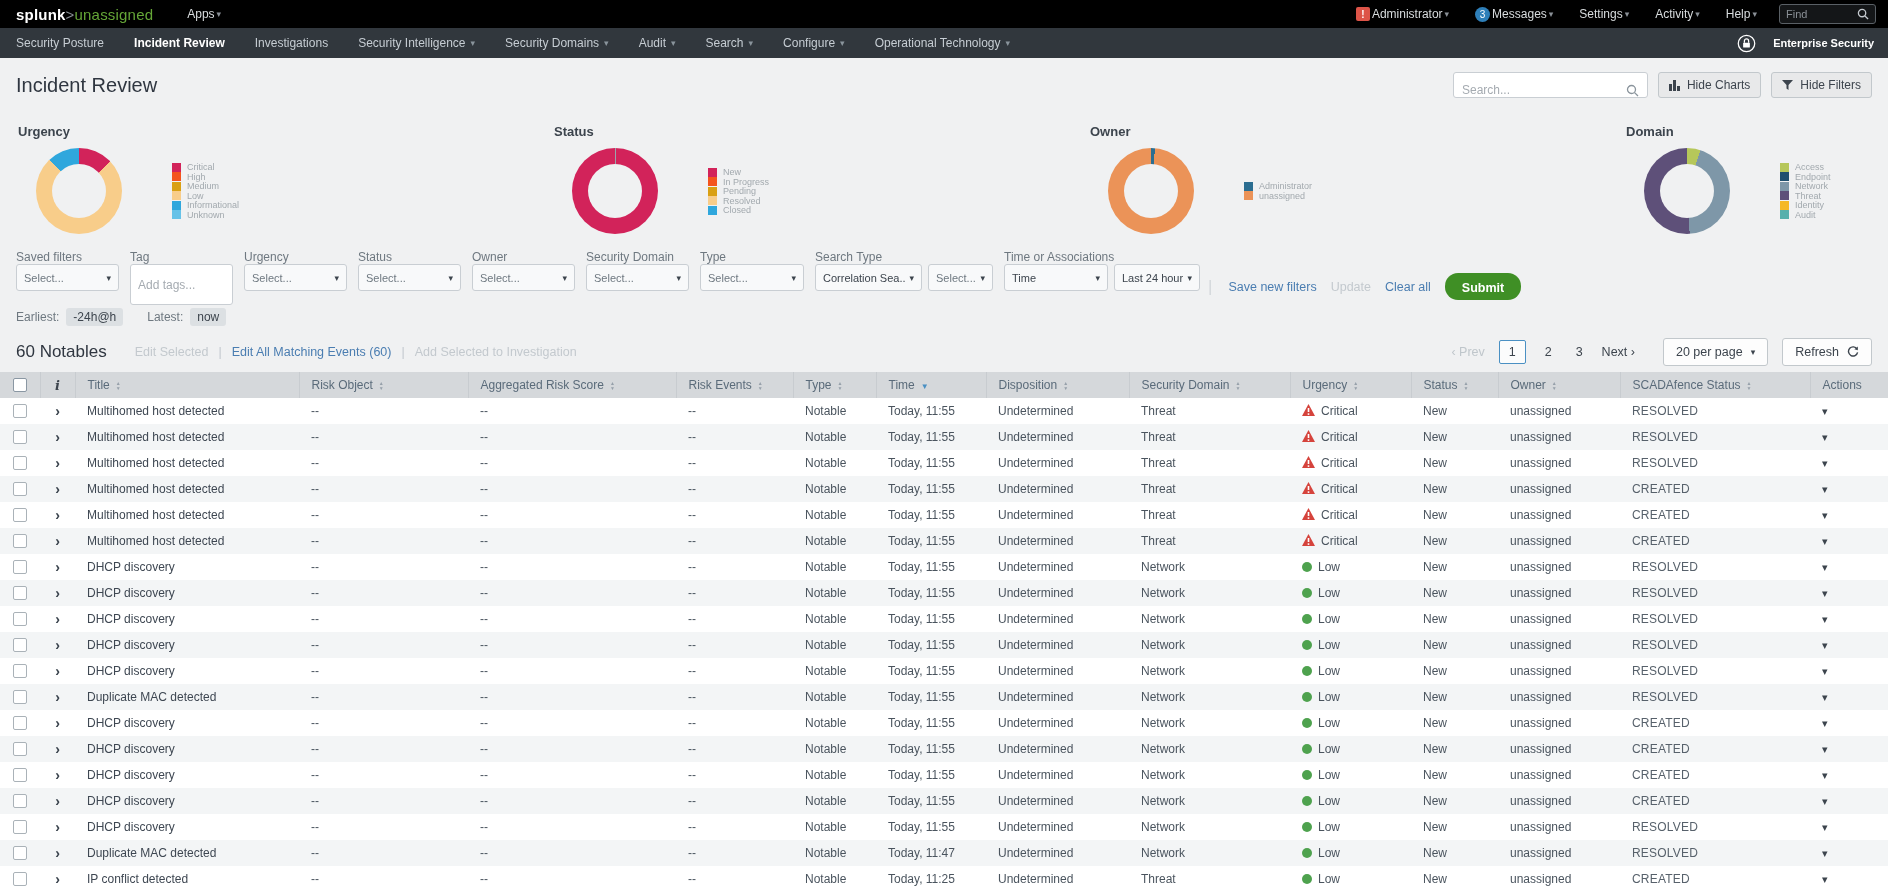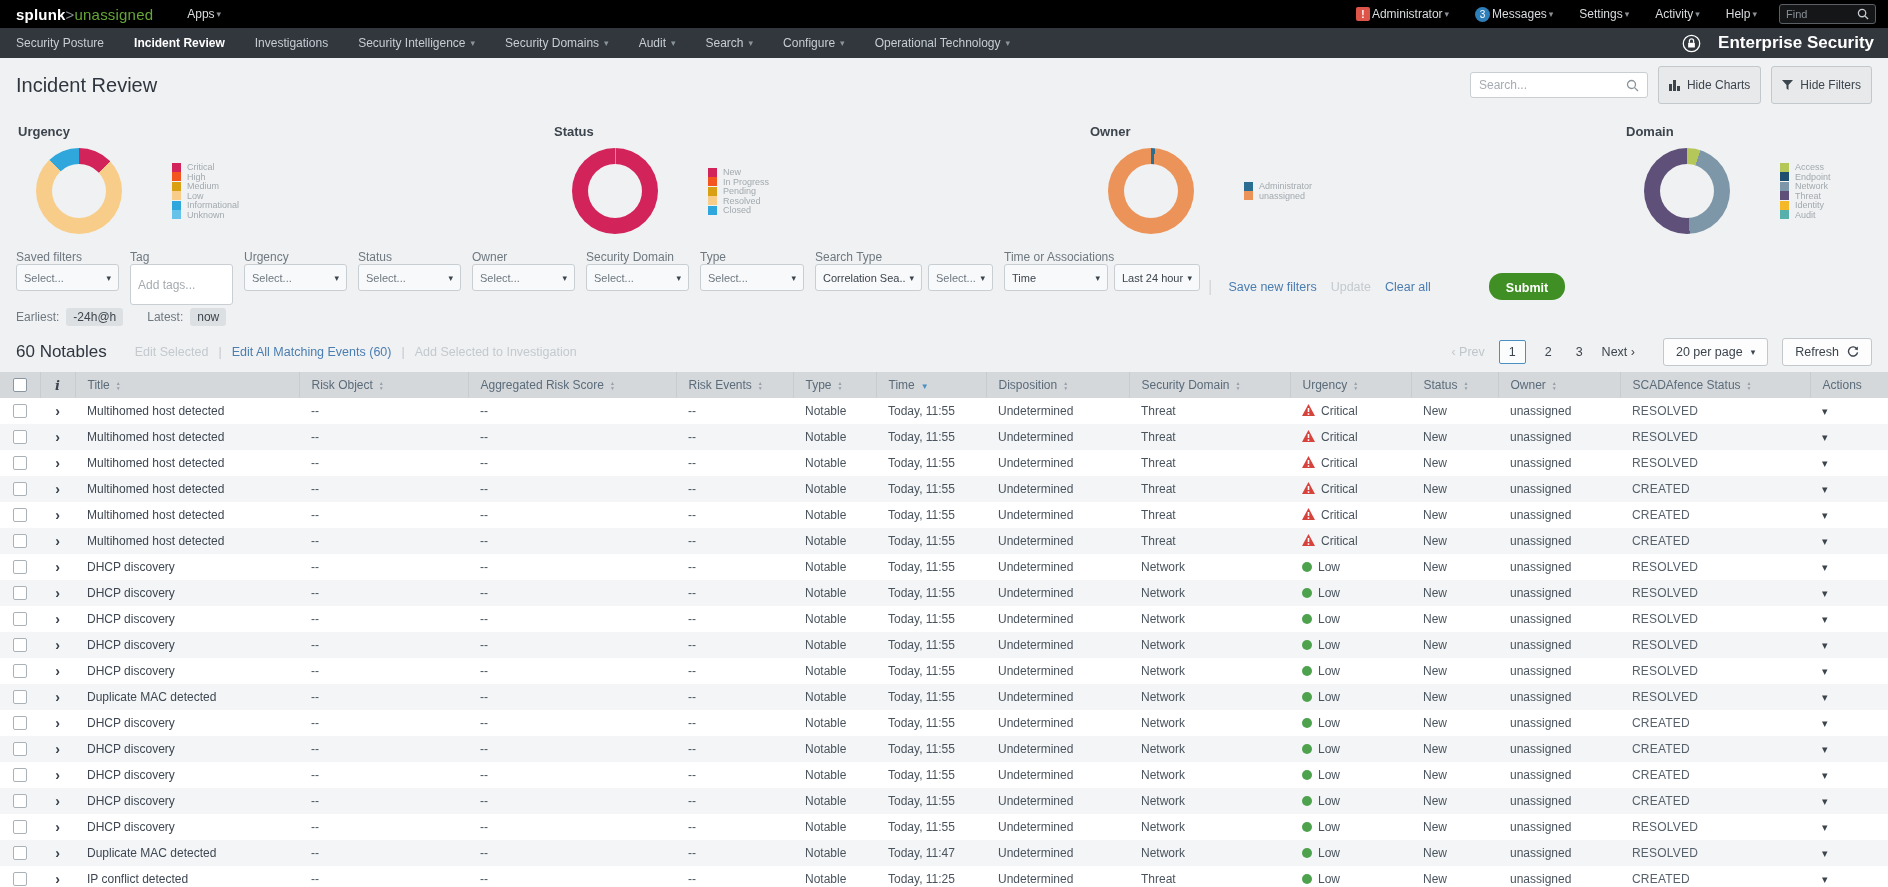--- a/index.html
+++ b/index.html
@@ -26,30 +26,30 @@
   .findbox { margin-left:22px; width:97px; height:20px; border:1px solid #5a6066; border-radius:3px;
              background:#141618; display:flex; align-items:center; padding:0 6px; cursor:text; }
   .findbox .ph { color:#8a9096; font-size:11px; flex:1; }
   .findbox svg { color:#c6cbd0; }
   
   .bar2 { height:30px; background:#31373d; display:flex; align-items:center; padding:0 14px 0 16px; }
   .nav-items { display:flex; align-items:center; gap:30px; }
   .nav-item { color:#c6cdd3; font-size:12px; display:flex; align-items:center; gap:5px; cursor:pointer; white-space:nowrap; }
   .nav-item.active { color:#fff; font-weight:bold; }
   .nav-item .caret { color:#8a949c; font-size:9px; }
-  .nav-right { margin-left:auto; display:flex; align-items:center; gap:17px; color:#fff; font-size:17px; font-weight:bold; }
+  .nav-right { margin-left:auto; display:flex; align-items:center; gap:17px; color:#fff; font-size:11px; font-weight:bold; }
   
   .header-row { display:flex; align-items:center; padding:14px 16px 8px 16px; height:48px; }
   .page-title { font-size:20px; font-weight:500; color:#2f3640; margin:0; }
   .hdr-controls { margin-left:auto; display:flex; align-items:center; gap:10px; }
-  .searchbox { width:178px; height:26px; background:#fff; border:1px solid #c9ced3; border-radius:3px;
-               display:flex; align-items:center; padding:0 8px; cursor:text; }
+  .searchbox { width:195px; height:26px; background:#fff; border:1px solid #c9ced3; border-radius:3px;
+               display:flex; align-items:flex-end; padding:0 8px; cursor:text; }
   .searchbox .ph { color:#a5abb1; font-size:12px; flex:1; }
   .searchbox svg { color:#8a949c; }
-  .gbtn { height:38px; background:#e8e9ea; border:1px solid #c2c8cc; border-radius:3px; display:flex;
+  .gbtn { height:26px; background:#e8e9ea; border:1px solid #c2c8cc; border-radius:3px; display:flex;
           align-items:center; gap:7px; padding:0 10px; font-size:12px; color:#3c444d; cursor:pointer; white-space:nowrap; }
   
   .charts { display:flex; padding:18px 0 10px 18px; }
   .chart-block { flex:0 0 536px; }
   .chart-title { font-size:13px; font-weight:600; color:#3c444d; height:16px; }
   .chart-row { display:flex; align-items:center; margin-top:8px; }
   .donut { width:86px; height:86px; border-radius:50%; position:relative; margin-left:18px; flex:0 0 86px; }
   .donut-hole { position:absolute; inset:16px; border-radius:50%; background:#f0f1f2; }
   .donut-tick { position:absolute; left:50%; top:0; width:1px; height:16px; background:#9aa4ac; }
   .legend { margin-left:50px; }
@@ -67,21 +67,21 @@
   .filter-select .val.dark { color:#3c444d; }
   .filter-select .caret { font-size:9px; color:#3c444d; margin-left:4px; }
   .filter-input { height:41px; background:#fff; border:1px solid #c9ced3; border-radius:3px;
                   display:flex; align-items:center; padding:0 7px; cursor:text; }
   .filter-input .ph { font-size:12px; color:#a5abb1; }
   .filter-actions { display:flex; align-items:center; height:27px; align-self:flex-end; margin-left:8px; gap:14px; }
   .vdivider { color:#d3d8db; font-size:17px; margin-right:2px; }
   .flink { font-size:12.5px; color:#4a7db1; cursor:pointer; white-space:nowrap; }
   .flink.disabled { color:#c3c9ce; cursor:default; }
   .submit-btn { background:#3f8f25; color:#fff; font-size:12.5px; font-weight:600; border:none;
-                border-radius:13px; height:27px; padding:8px 17px; cursor:pointer;margin-left:44px; }
+                border-radius:13px; height:27px; padding:8px 17px; cursor:pointer; }
   
   .timerange { display:flex; align-items:center; padding:8px 16px 6px 16px; font-size:12px; color:#6e7880; gap:7px; }
   .tr-badge { background:#dce0e3; border-radius:3px; padding:2px 7px; color:#3c444d; }
   .tr-gap { width:10px; }
   
   .notables-row { display:flex; align-items:center; padding:8px 16px 8px 16px; height:40px; }
   .notables-count { font-size:17px; font-weight:500; color:#2f3640; margin-right:28px; white-space:nowrap; }
   .tb-link { font-size:12.5px; white-space:nowrap; }
   .tb-link.enabled { color:#4a7db1; cursor:pointer; }
   .tb-link.disabled { color:#c3c9ce; }

